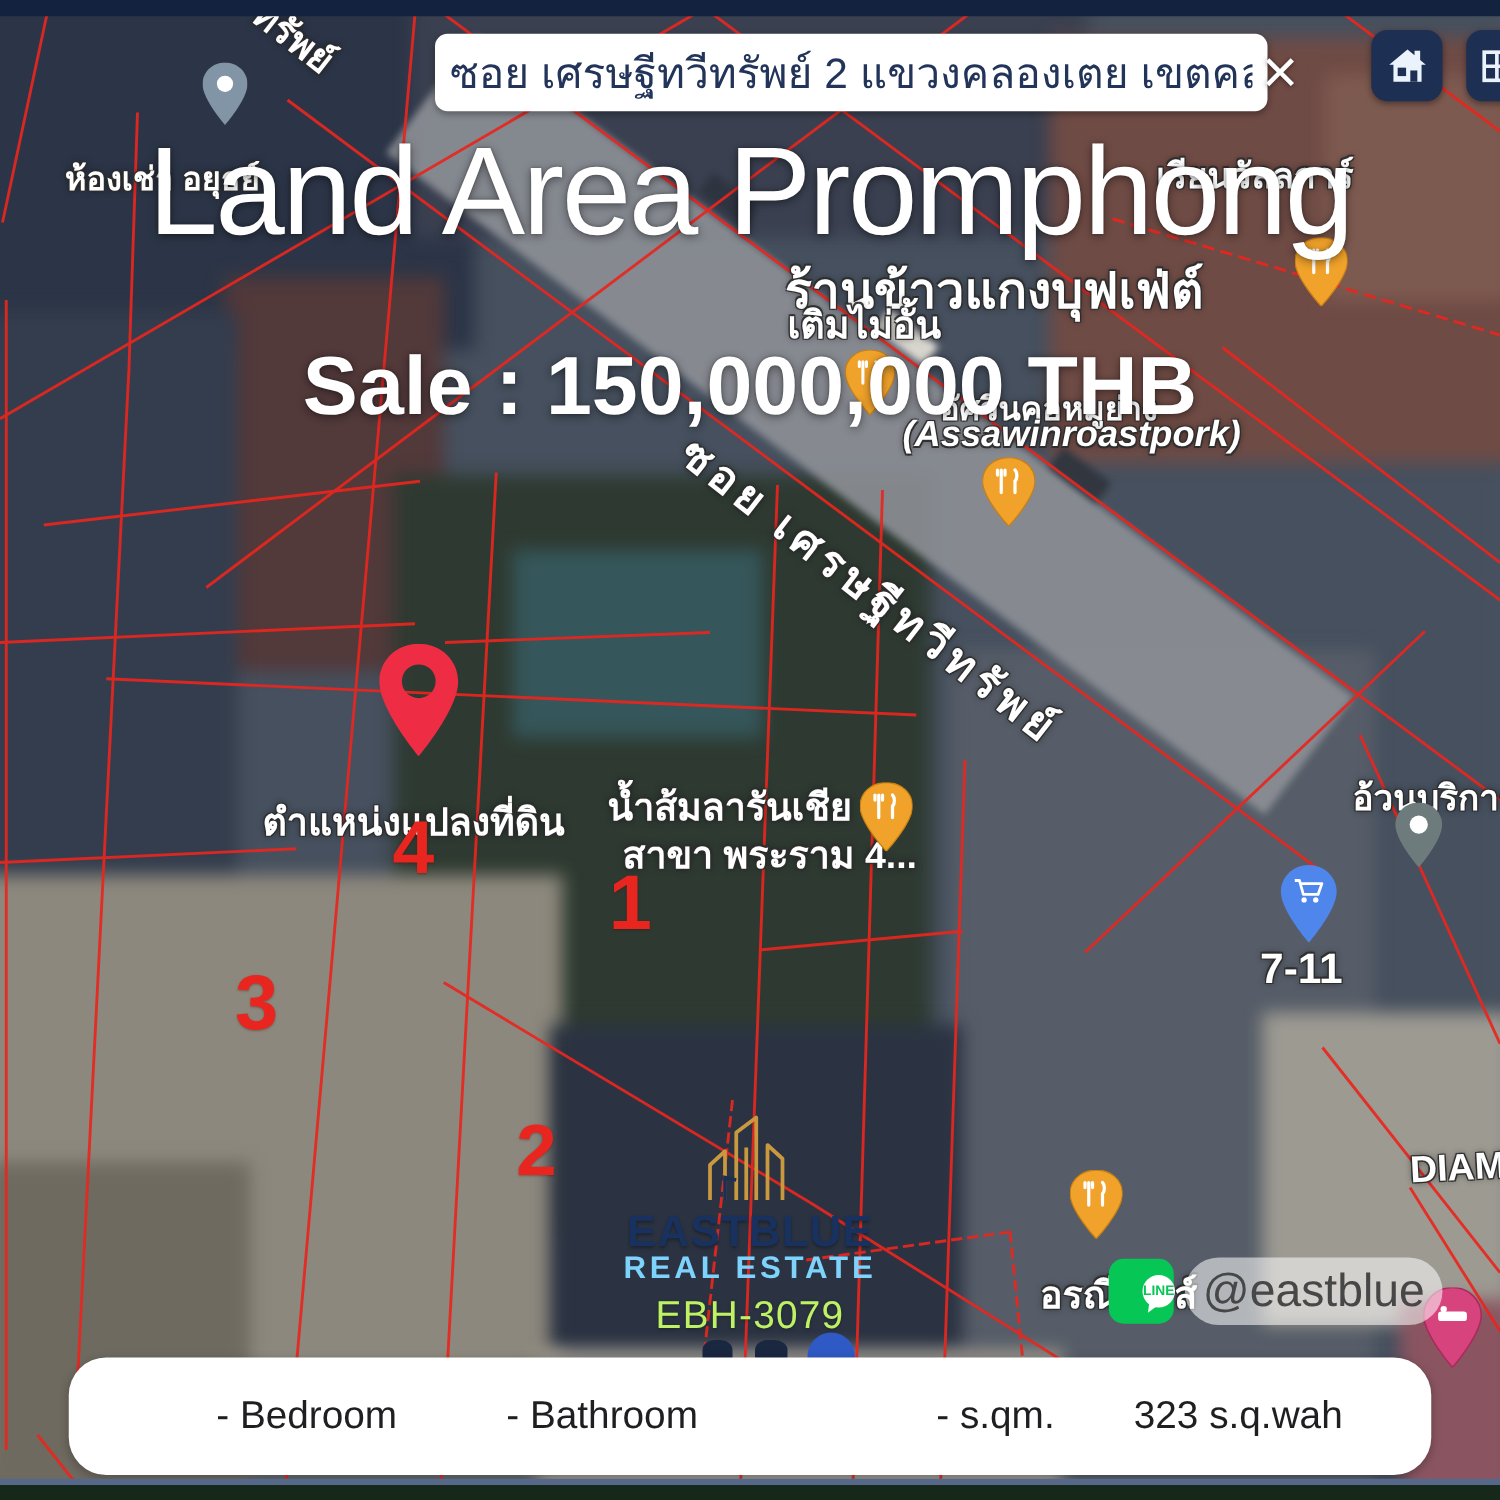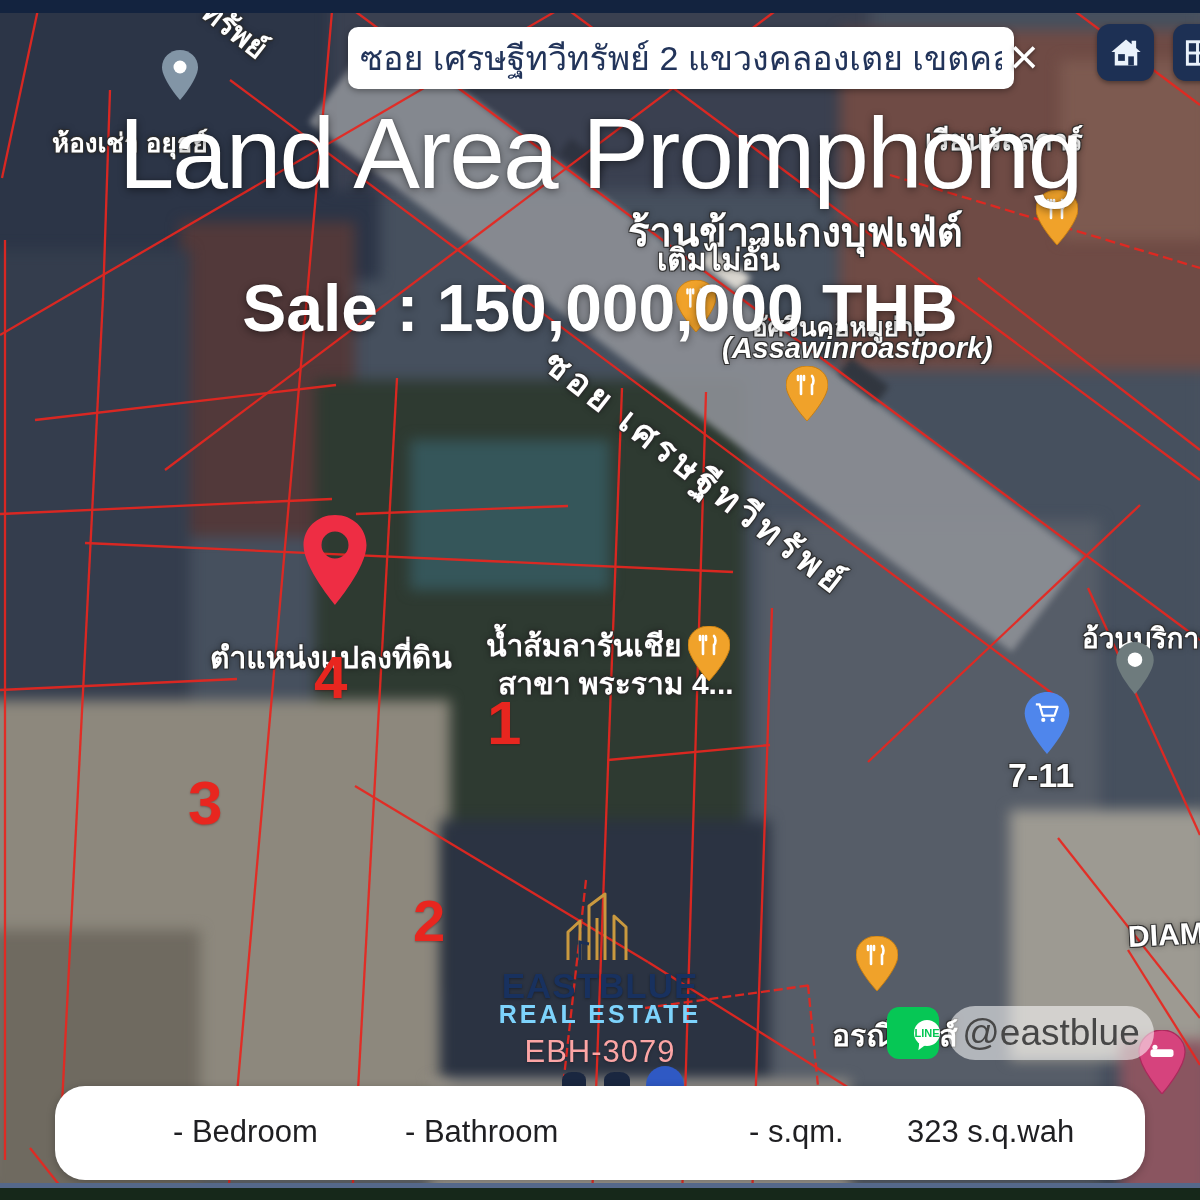--- a/index.html
+++ b/index.html
@@ -110,21 +110,21 @@
       <line x1="645" y1="1008" x2="812" y2="985" stroke-dasharray="9 4"></line>
       <line x1="808" y1="985" x2="818" y2="1086" stroke-dasharray="9 4"></line>
       <line x1="1128" y1="950" x2="1200" y2="1065"></line>
     </g>
   </svg>
 
   <div class="maplabel" style="left:52px;top:122px;font-size:26px;">ห้องเช่า อยุธย์</div>
   <div class="maplabel" style="left:198px;top:6px;font-size:30px;transform:rotate(38deg);">ทรัพย์</div>
   <div class="maplabel" style="left:925px;top:118px;font-size:28px;">เรียนวัลลการ์</div>
   <div class="maplabel" style="left:628px;top:200px;font-size:40px;">ร้านข้าวแกงบุฟเฟ่ต์</div>
-  <div class="maplabel" style="left:657px;top:236px;font-size:30px;">เติมไม่อั้น</div>
+  <div class="maplabel" style="left:630px;top:236px;font-size:30px;">เติมไม่อั้น</div>
   <div class="maplabel" style="left:752px;top:306px;font-size:26px;">อัศวินคอหมูย่าง</div>
   <div class="maplabel" style="left:722px;top:332px;font-size:29px;font-style:italic;">(Assawinroastpork)</div>
   <div class="maplabel roadlabel">ซอย เศรษฐีทวีทรัพย์</div>
   <div class="maplabel" style="left:210px;top:634px;font-size:30px;">ตำแหน่งแปลงที่ดิน</div>
   <div class="maplabel" style="left:486px;top:622px;font-size:30px;">น้ำส้มลารันเชีย</div>
   <div class="maplabel" style="left:498px;top:660px;font-size:30px;">สาขา พระราม 4...</div>
   <div class="maplabel" style="left:1082px;top:616px;font-size:28px;">อ้วนบริการ</div>
   <div class="maplabel" style="left:1008px;top:756px;font-size:34px;">7-11</div>
   <div class="maplabel" style="left:832px;top:1012px;font-size:30px;">อรณีเฮ้าส์</div>
   <div class="maplabel" style="left:1128px;top:918px;font-size:30px;transform:rotate(-3deg);">DIAM</div>
@@ -237,21 +237,21 @@
     <g fill="none" stroke="#c9993f" stroke-width="3" stroke-linejoin="round">
       <path d="M12 68V40l12-11v39"></path>
       <path d="M33 68V14L49 2v66"></path>
       <path d="M41 26v42"></path>
       <path d="M58 68V24l12 11v33"></path>
     </g>
     <path d="M24 68V50l9 2" fill="none" stroke="#1b2f55" stroke-width="3"></path>
   </svg>
   <div class="brand" style="left:50%;top:966px;transform:translateX(-50%);font-size:35px;font-weight:bold;color:#18315f;letter-spacing:1px;text-shadow:0 1px 3px rgba(0,0,0,.35);">EASTBLUE</div>
   <div class="brand" style="left:50%;top:1000px;transform:translateX(-50%);font-size:25px;font-weight:bold;color:#7dd3fc;letter-spacing:3px;">REAL ESTATE</div>
-  <div class="brand" style="left:50%;top:1034px;transform:translateX(-50%);font-size:31px;color:#fca5a5;letter-spacing:1px;text-shadow:0 1px 3px rgba(0,0,0,.3);">EBH-3079</div>
+  <div class="brand" style="left:50%;top:1034px;transform:translateX(-50%);font-size:31px;color:#bef264;letter-spacing:1px;text-shadow:0 1px 3px rgba(0,0,0,.3);">EBH-3079</div>
 
   <div class="social" style="left:562px;top:1072px;width:24px;height:20px;background:#1a2740;border-radius:40% 40% 20% 20%;"></div>
   <div class="social" style="left:604px;top:1072px;width:26px;height:20px;background:#1a2740;border-radius:40% 40% 20% 20%;"></div>
   <div class="social" style="left:646px;top:1066px;width:38px;height:38px;background:#2f59c4;"></div>
 
   <div class="lineicon">
     <div class="linebubble">LINE</div>
   </div>
   <div class="pill">
     <span>@eastblue</span>

